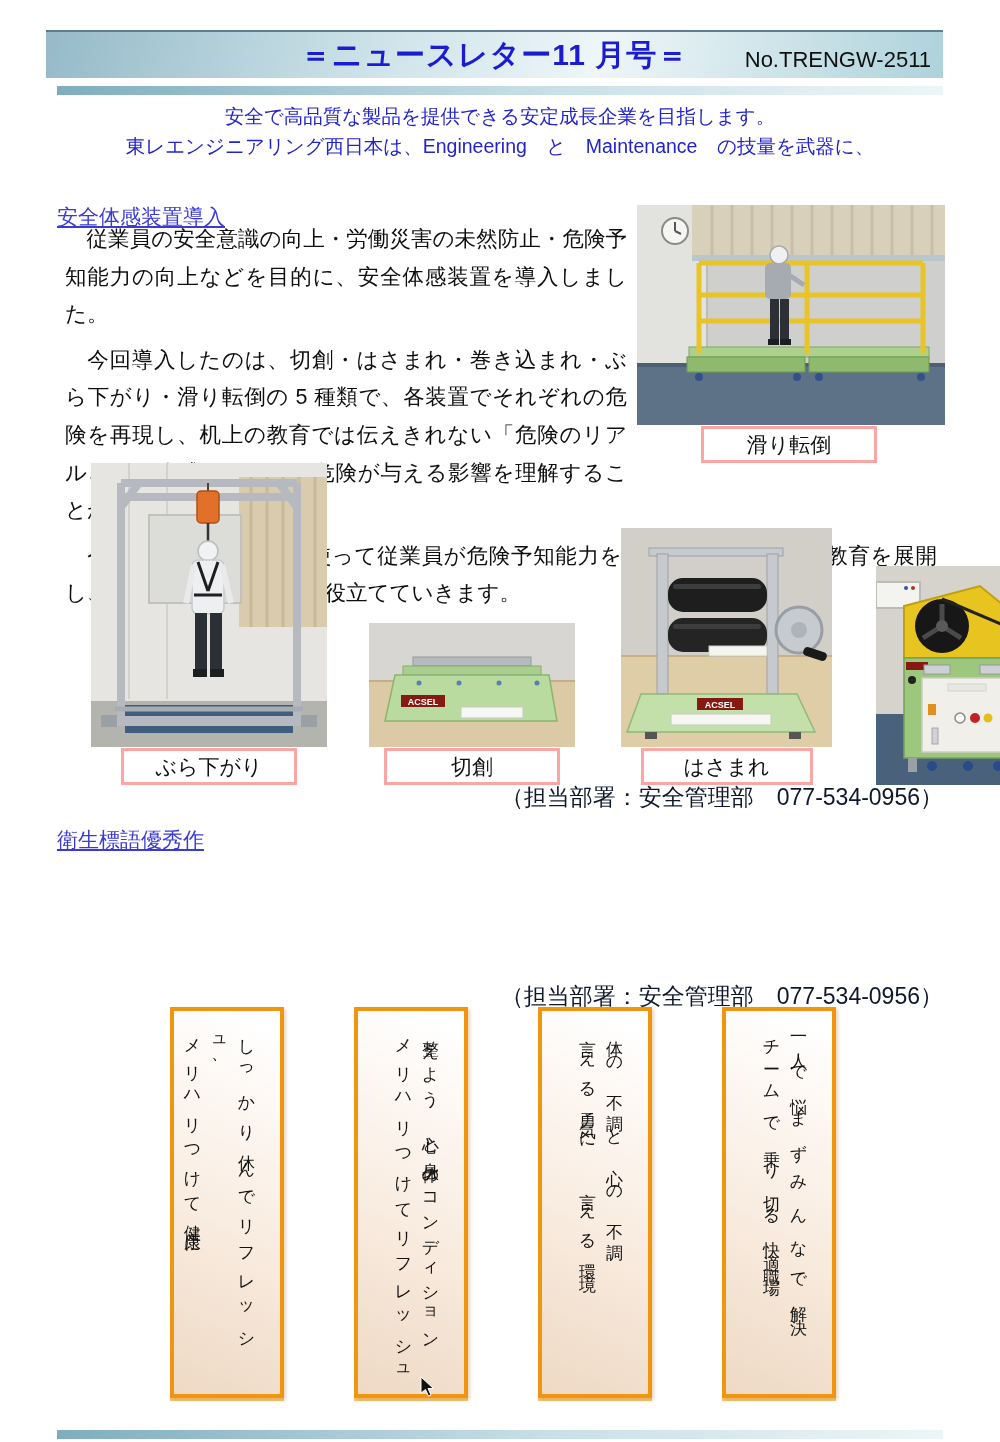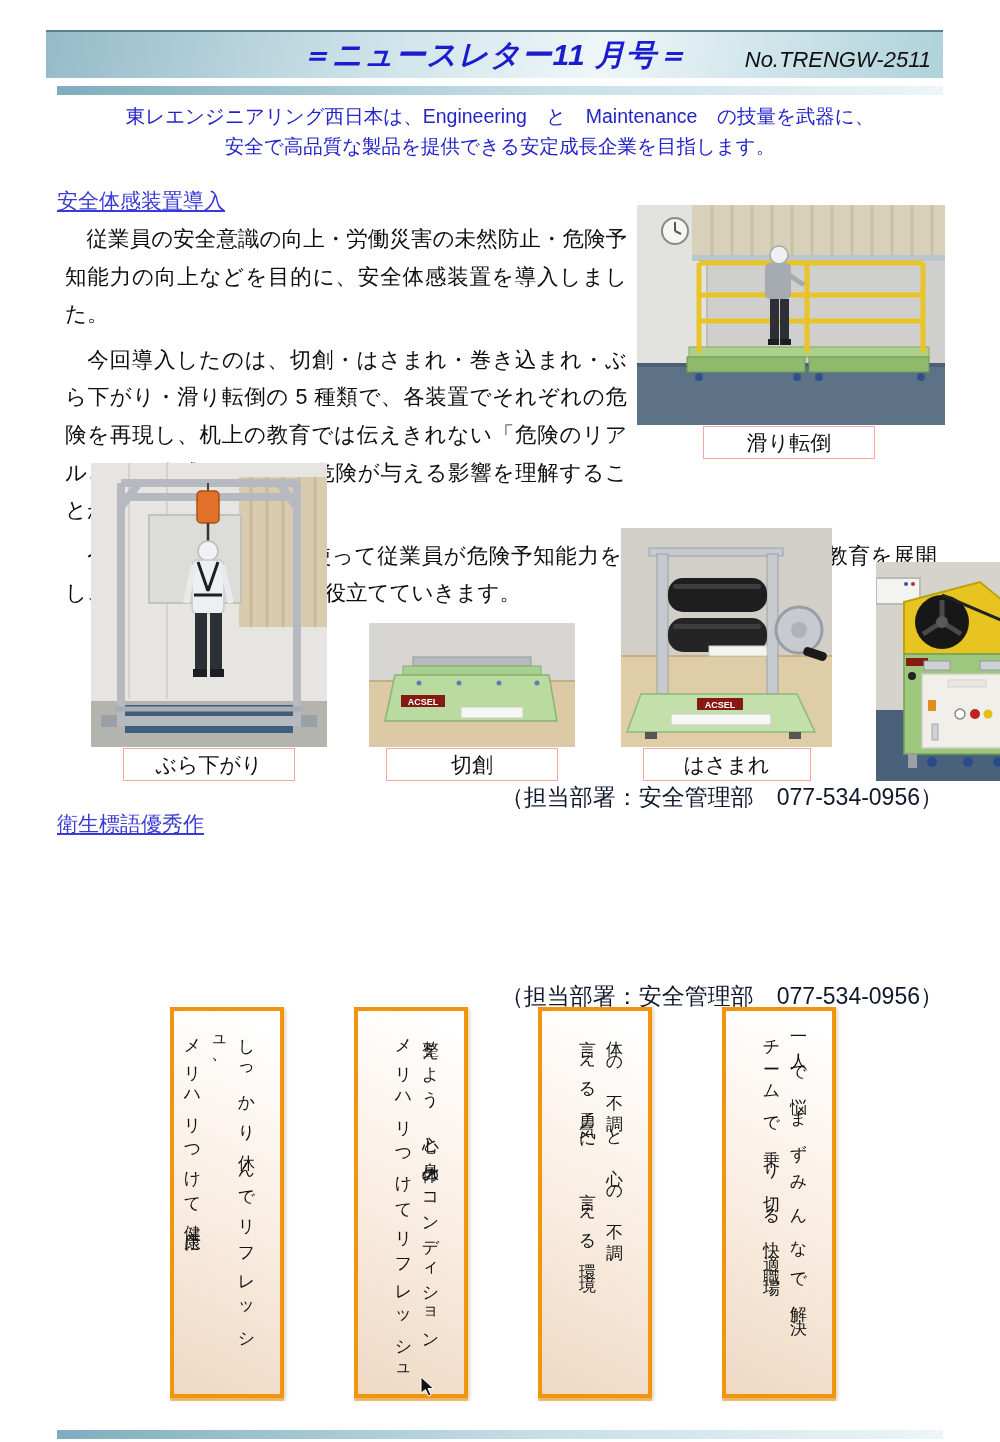--- a/index.html
+++ b/index.html
@@ -5,53 +5,52 @@
   html,body{margin:0;padding:0;background:#ffffff;}
   .page{
     position:relative;width:1000px;height:1442px;background:#ffffff;
     font-family:"Liberation Sans",sans-serif;color:#0e0e0e;overflow:hidden;
   }
   
   .header-bar{
     position:absolute;left:46px;right:57px;top:30px;height:46px;
     border-top:2px solid #5a7e93;
     background:linear-gradient(105deg,#95bac8 0%,#cfe4ea 38%,#eef6f8 62%,#aed2db 100%);
-    font-style:italic;
   }
   .header-title{
     position:absolute;left:0;right:0;bottom:2px;text-align:center;
     font-size:30px;font-weight:bold;color:#1b1bd0;letter-spacing:1px;
   }
   .doc-no{
     position:absolute;right:12px;bottom:5px;font-size:22px;color:#101010;
   }
   .divider-strip{
     position:absolute;left:57px;right:57px;top:86px;height:9px;
     background:linear-gradient(to right,#7fadbe,#c7dfe7 55%,#edf5f7);
   }
   .tagline{
     position:absolute;left:0;right:0;top:101px;text-align:center;
     color:#2323cb;font-size:19.5px;line-height:30px;font-weight:500;
   }
   
   .sec-heading{
     position:absolute;left:57px;font-size:21px;color:#3a3ad6;
-    text-decoration:underline;font-weight:500;
+    text-decoration:underline;font-weight:500;margin-top:16px;
   }
   .s1-heading{top:187px;}
   .s2-heading{top:810px;}
   .s1-text{
     position:absolute;left:57px;top:213px;width:888px;
     font-size:21.5px;line-height:37.6px;text-align:justify;
   }
   .s1-text p{margin:8px;}
   .featured-float{float:right;width:312px;margin:-8px 0 0 6px;}
   .featured-photo{display:block;width:308px;height:220px;margin-left:4px;}
   .caption-box{
-    background:#ffffff;border:1px solid #fca5a5;height:31px;line-height:31px;
+    background:#ffffff;border:3px solid #fca5a5;height:31px;line-height:31px;
     text-align:center;font-size:21px;color:#101010;margin:1px auto 0;
   }
   .cap-172{width:170px;}
   .cap-168{width:166px;}
   .cap-full{width:187px;}
   
   .photo-row{
     position:absolute;left:57px;top:463px;display:flex;align-items:flex-end;
   }
   .photo-item{display:flex;flex-direction:column;align-items:center;padding-left:34px;}
@@ -105,22 +104,22 @@
 
 <div class="page">
 
   <div class="header-bar">
     <div class="header-title">＝ニュースレター11 月号＝</div>
     <div class="doc-no">No.TRENGW-2511</div>
   </div>
   <div class="divider-strip"></div>
 
   <div class="tagline">
+    <div>安全で高品質な製品を提供できる安定成長企業を目指します。</div>
     <div>東レエンジニアリング西日本は、Engineering　と　Maintenance　の技量を武器に、</div>
-    <div>安全で高品質な製品を提供できる安定成長企業を目指します。</div>
   </div>
 
   <div class="sec-heading s1-heading">安全体感装置導入</div>
 
   <div class="s1-text">
     <div class="featured-float">
       <svg class="featured-photo" viewBox="0 0 308 220" xmlns="http://www.w3.org/2000/svg">
         <rect width="308" height="220" fill="#cfcfcd"></rect>
         <rect x="0" y="0" width="70" height="160" fill="#e2e2df"></rect>
         <line x1="70" y1="0" x2="70" y2="160" stroke="#bdbdb8" stroke-width="2"></line>

